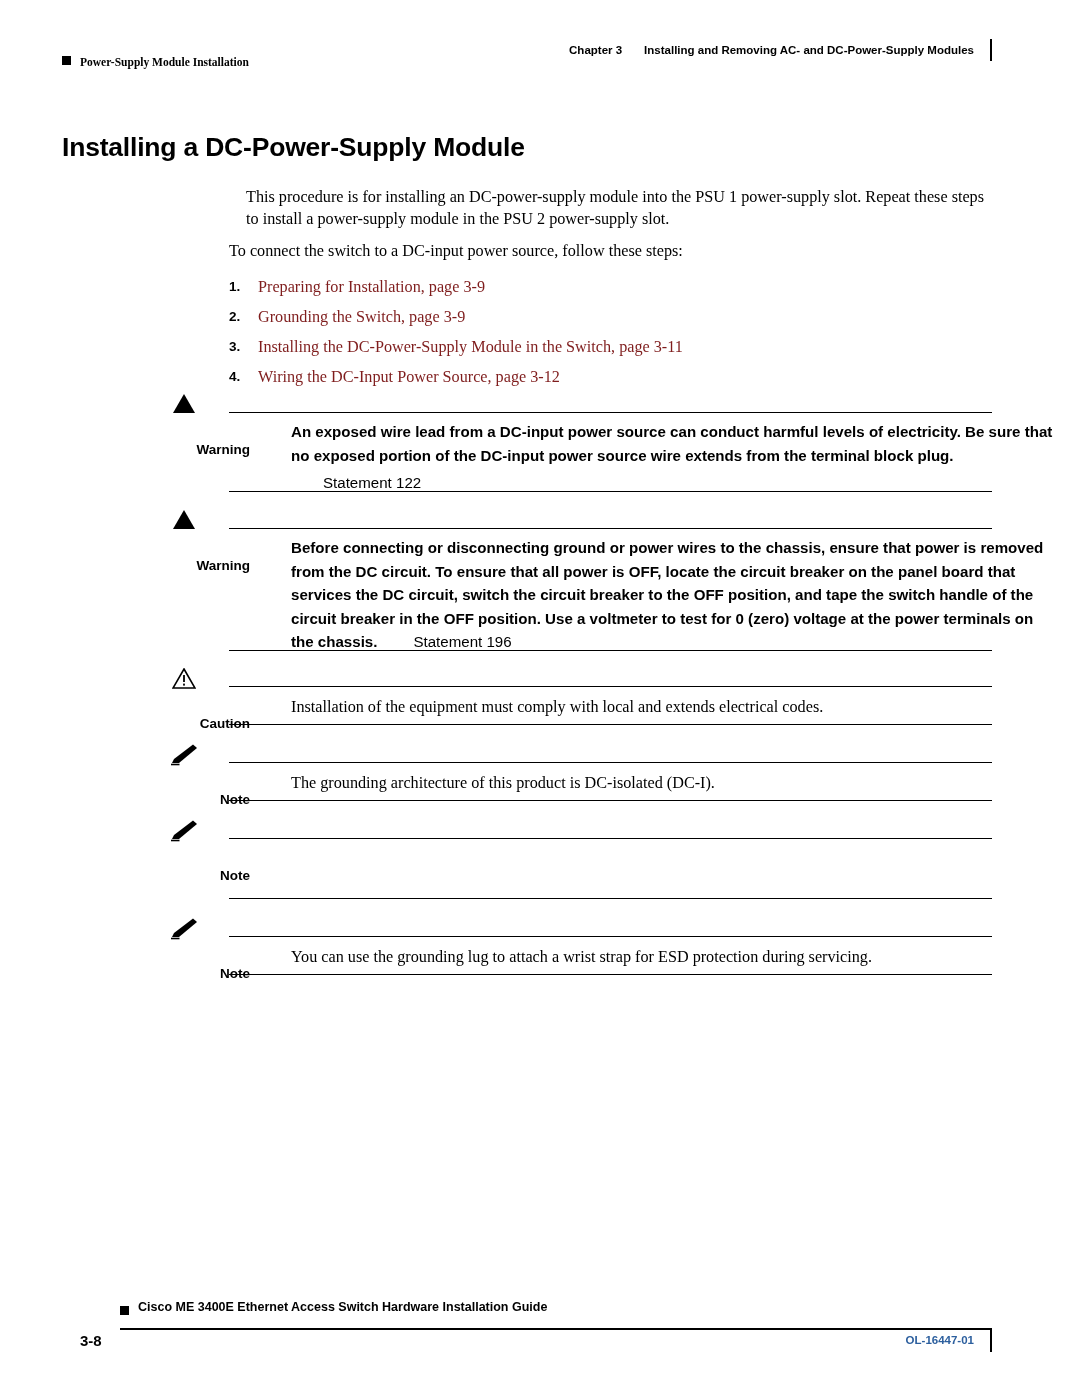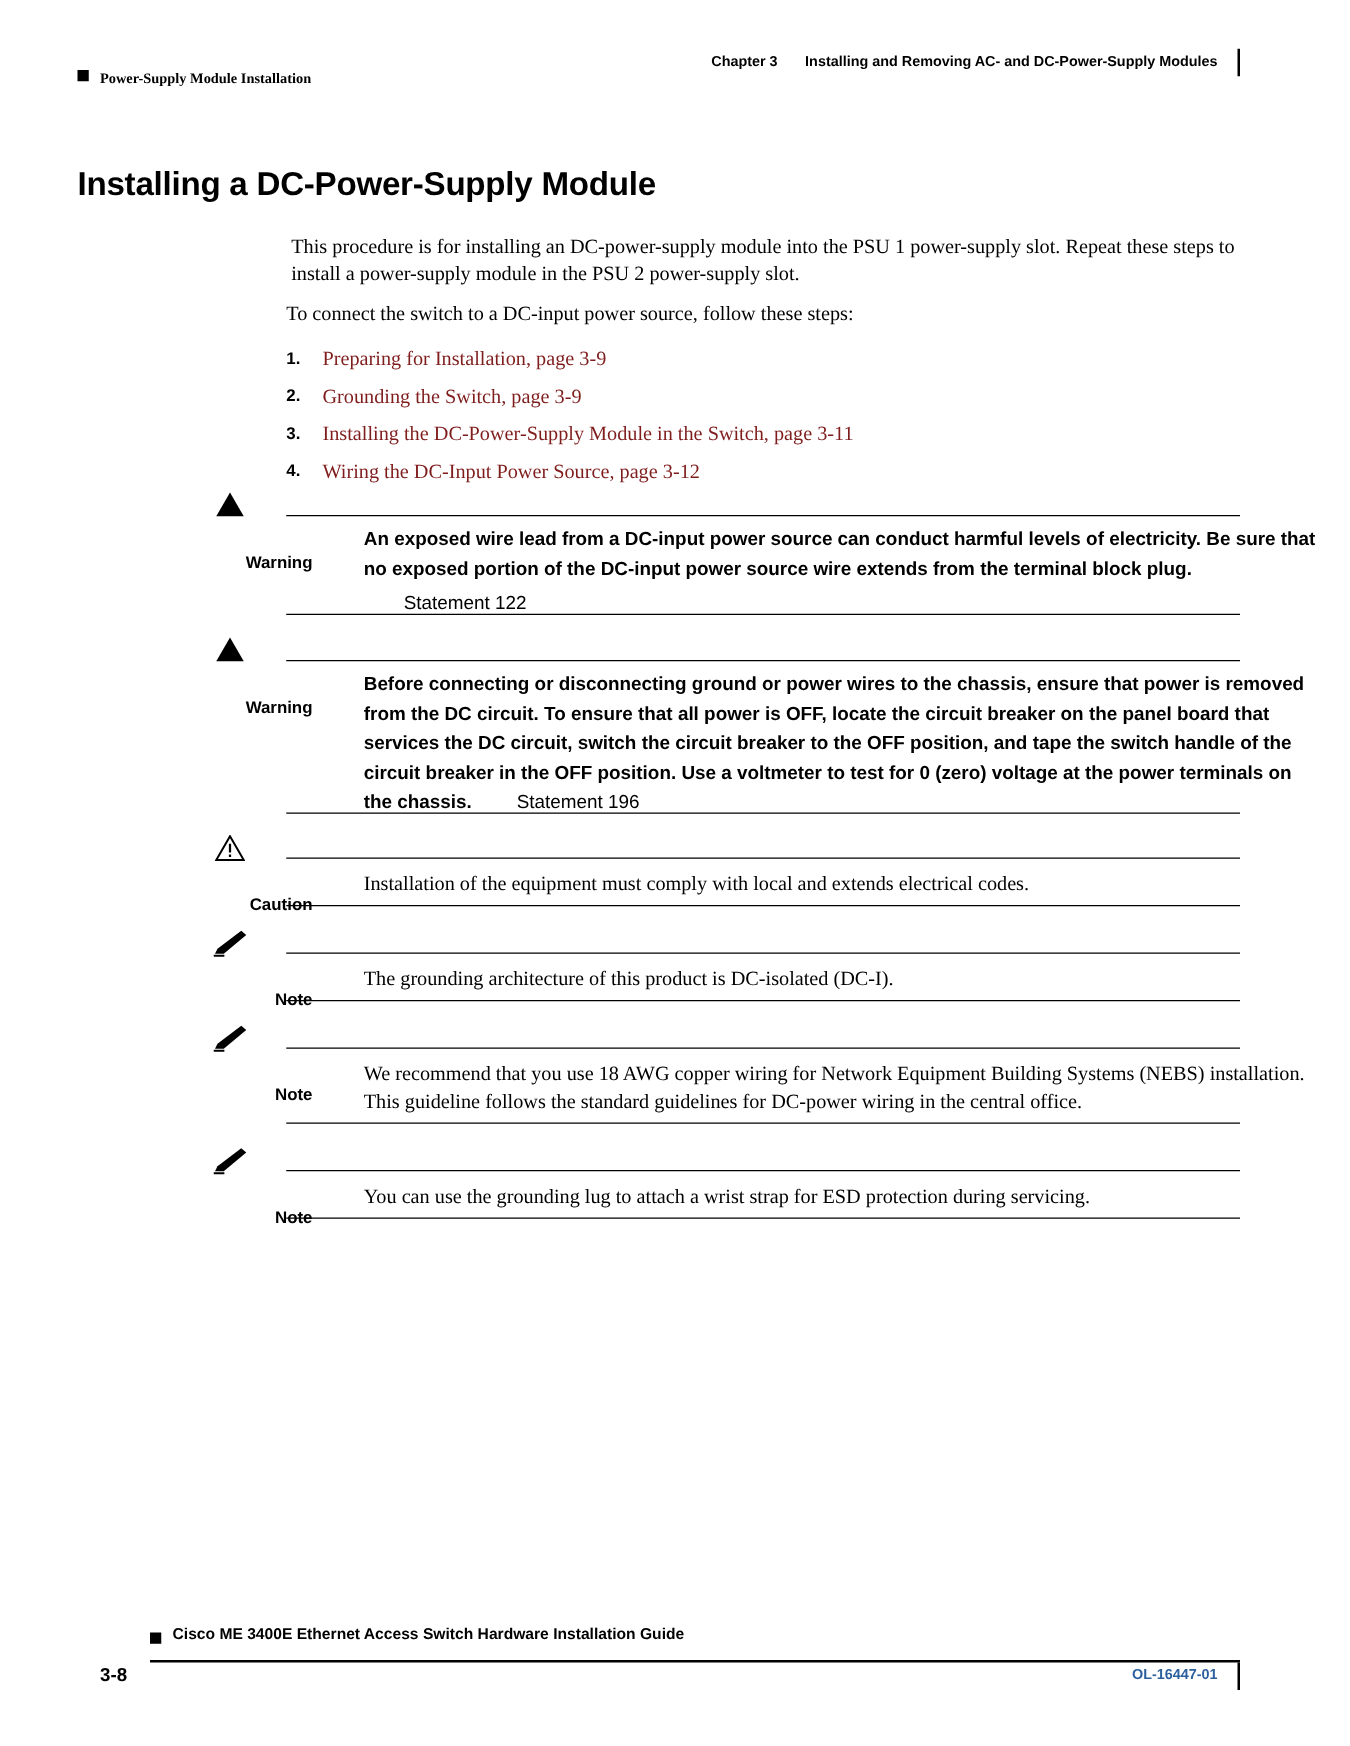--- a/index.html
+++ b/index.html
@@ -81,21 +81,21 @@
   }
 
   
   .body-col {
     position: absolute;
     left: 229px;
     top: 186px;
     width: 762px;
   }
   p.para {
-    margin: 0 0 10px 4px;
+    margin: 0 0 10px 17px;
     font-size: 16.2px;
     line-height: 22px;
     text-align: left;
   }
   p.para2 {
     margin: 10px 0 4px 0;
     font-size: 16.2px;
     line-height: 22px;
   }
 
@@ -377,23 +377,20 @@
     <div class="icon">
       <div class="pencil">
         <svg width="30" height="22" viewBox="0 0 30 22">
           <path d="M2,19 L9,19 L27,4 L23,0.5 L4,15 Z" fill="#000"></path>
           <path d="M1,20.5 L9.5,20.5" stroke="#000" stroke-width="1.6"></path>
         </svg>
       </div>
     </div>
     <div class="rule-top"></div>
     <div class="label" style="top:28px;">Note</div>
-    <div class="content" style="top:28px;">
-      <span class="plain">We recommend that you use 18 AWG copper wiring for Network Equipment Building Systems (NEBS) installation. This guideline follows the standard guidelines for DC-power wiring in the central office.</span>
-    </div>
     <div class="rule-bottom" style="top:78px;"></div>
   </div>
 
   <div class="admon" style="top:918px; height:60px;">
     <div class="icon">
       <div class="pencil">
         <svg width="30" height="22" viewBox="0 0 30 22">
           <path d="M2,19 L9,19 L27,4 L23,0.5 L4,15 Z" fill="#000"></path>
           <path d="M1,20.5 L9.5,20.5" stroke="#000" stroke-width="1.6"></path>
         </svg>

